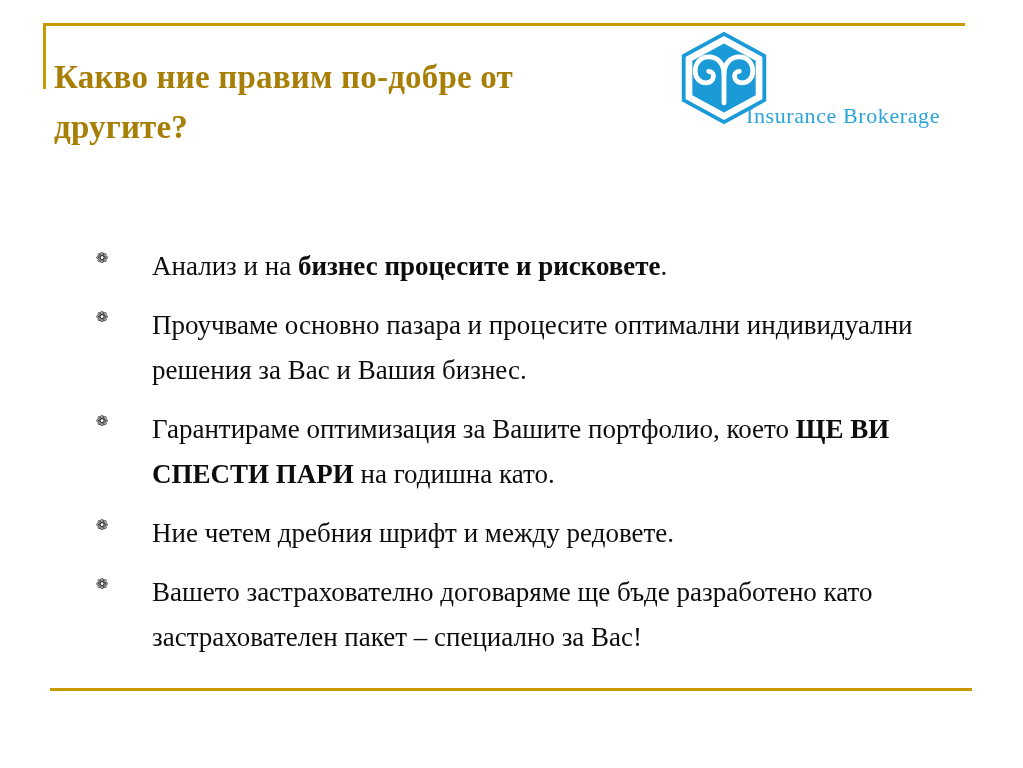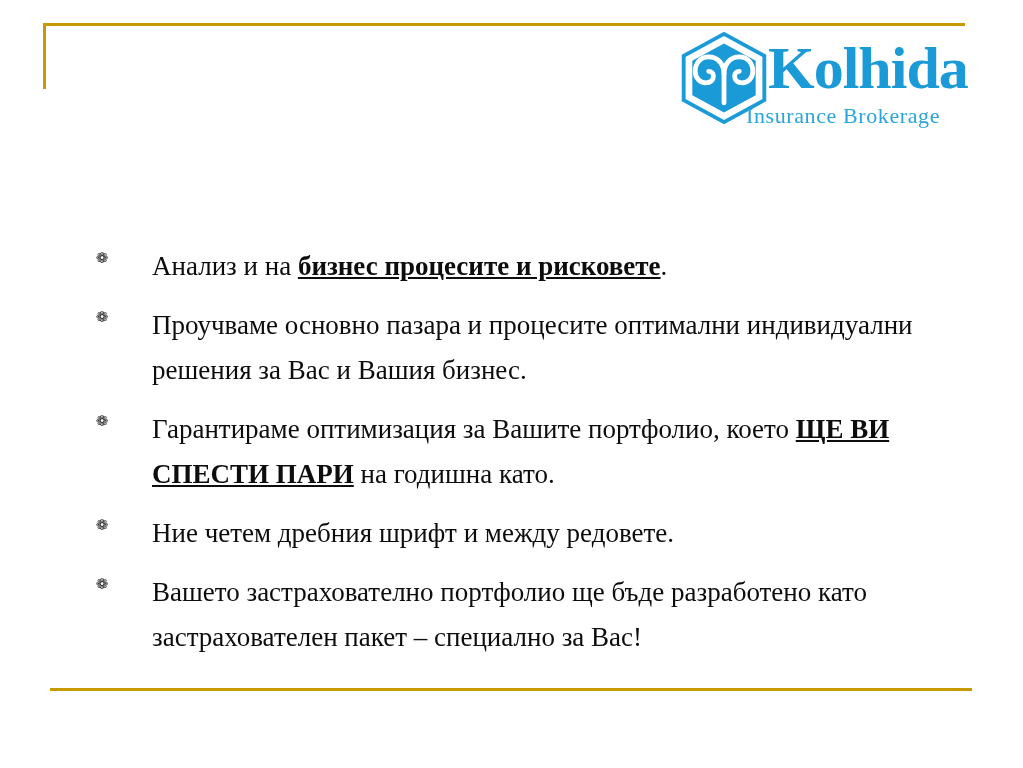--- a/index.html
+++ b/index.html
@@ -124,41 +124,41 @@
     line-height: 15px;
     text-align: left;
   }
   .bullet-text {
     flex: 1 1 auto;
     color: #0d0d0d;
     font-family: "Liberation Serif", "DejaVu Serif", serif;
     font-size: 27px;
     line-height: 45px;
   }
-  .bullet-text b { font-weight: bold; text-decoration: underline; }
+  .bullet-text b { font-weight: bold; }
 </style>
 </head>
 <body style="background: rgb(255, 255, 255);">
 
 <div class="slide">
 
   <div class="rule-top" style="background: rgb(199, 154, 0);"></div>
   <div class="rule-left" style="background: rgb(199, 154, 0);"></div>
 
+  <h1 class="title" style="color: rgb(168, 127, 6);">Какво ние правим по-добре от другите?</h1>
 
   <div class="logo">
     <span class="logo-mark">
       <svg viewBox="0 0 100 100" width="96" height="96" aria-hidden="true">
         <polygon points="50,4 92,27 92,73 50,96 8,73 8,27" fill="none" stroke="#1b9ad8" stroke-width="4"></polygon>
         <polygon points="50,14 83,32 83,68 50,86 17,68 17,32" fill="#1b9ad8"></polygon>
         <path d="M50,76 L50,46 C50,36 44,28 34,28 C25,28 20,35 20,43 C20,50 25,55 31,55 C36,55 39,52 39,48 C39,45 37,43 34,43" fill="none" stroke="#ffffff" stroke-width="5" stroke-linecap="round"></path>
         <path d="M50,46 C50,36 56,28 66,28 C75,28 80,35 80,43 C80,50 75,55 69,55 C64,55 61,52 61,48 C61,45 63,43 66,43" fill="none" stroke="#ffffff" stroke-width="5" stroke-linecap="round"></path>
       </svg>
     </span>
-    <span class="logo-word">Kolhida</span>
     <span class="logo-tagline">Insurance Brokerage</span>
   </div>
 
   <div class="bullets">
       <div class="bullet-row">
         <span class="bullet-glyph">❁</span>
         <div class="bullet-text"><span>Анализ и на </span><b>бизнес процесите и рисковете</b><span>.</span></div>
       </div>
       <div class="bullet-row">
         <span class="bullet-glyph">❁</span>
@@ -167,18 +167,18 @@
       <div class="bullet-row">
         <span class="bullet-glyph">❁</span>
         <div class="bullet-text"><span>Гарантираме оптимизация за Вашите портфолио, което </span><b>ЩЕ ВИ СПЕСТИ ПАРИ</b><span> на годишна като.</span></div>
       </div>
       <div class="bullet-row">
         <span class="bullet-glyph">❁</span>
         <div class="bullet-text"><span>Ние четем дребния шрифт и между редовете.</span></div>
       </div>
       <div class="bullet-row">
         <span class="bullet-glyph">❁</span>
-        <div class="bullet-text"><span>Вашето застрахователно портфолио ще бъде разработено като застрахователен пакет – специално за Вас!</span></div>
+        <div class="bullet-text"><span>Вашето застрахователно договаряме ще бъде разработено като застрахователен пакет – специално за Вас!</span></div>
       </div>
     </div>
 
   <div class="rule-bottom" style="background: rgb(199, 154, 0);"></div>
 </div>
 
 </body></html>

